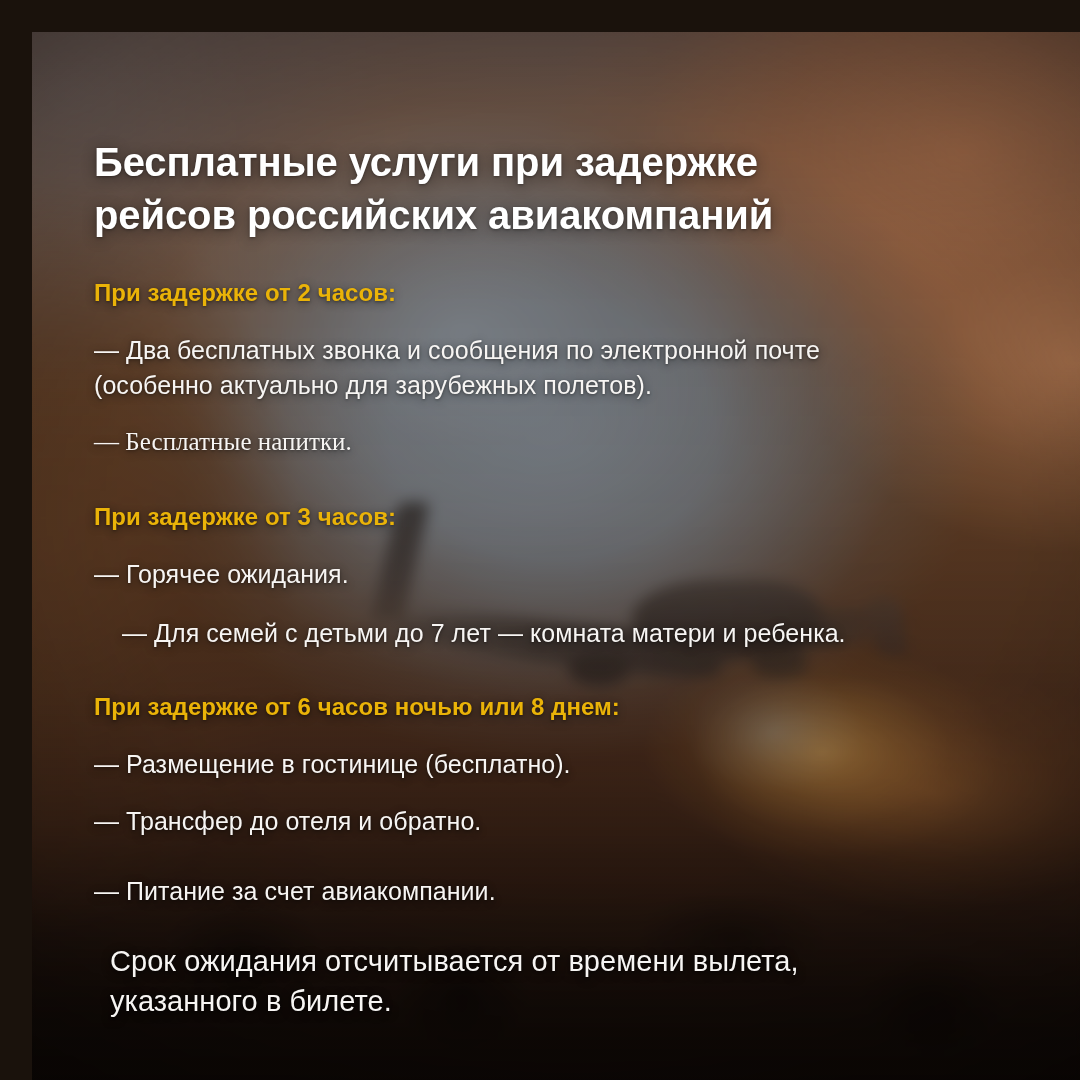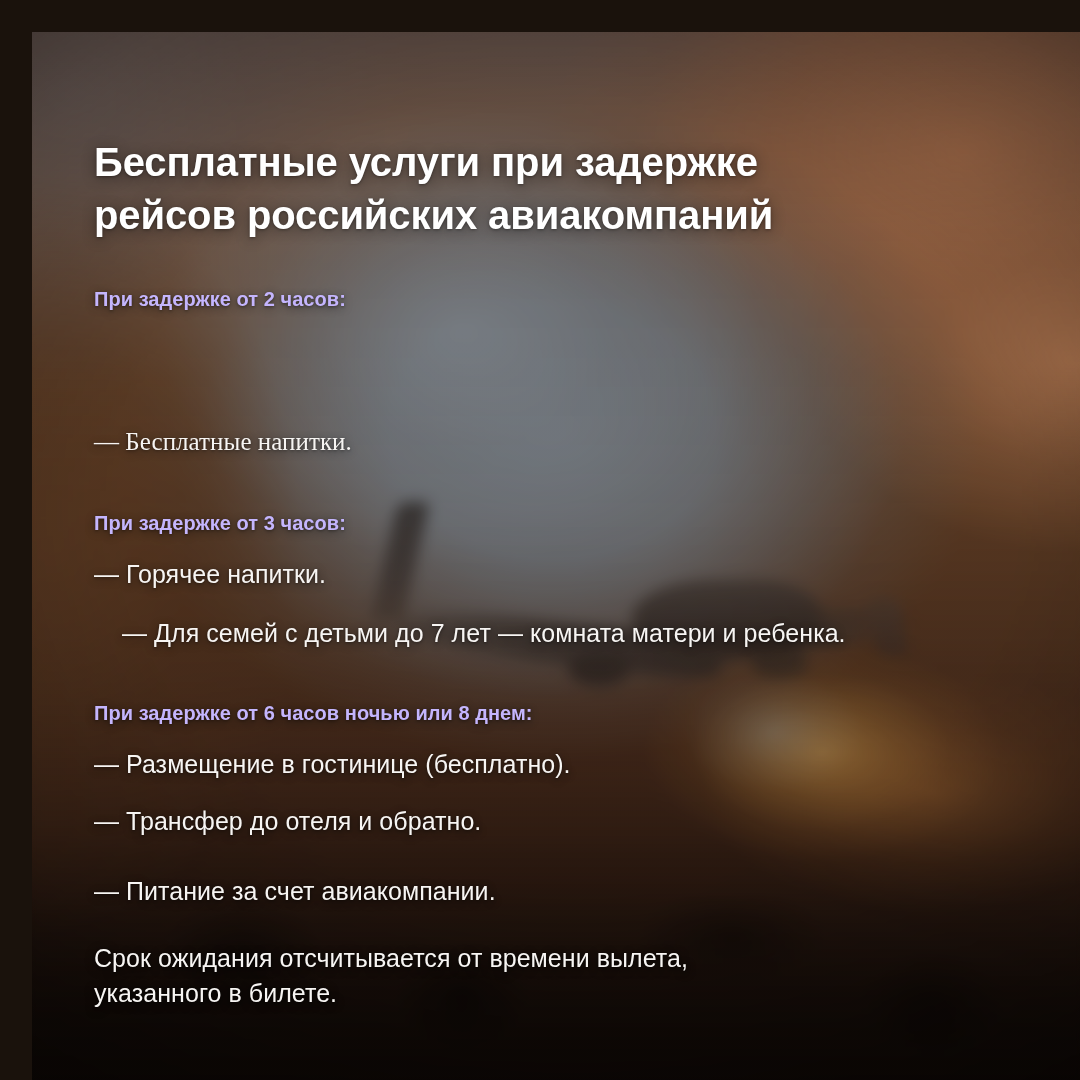--- a/index.html
+++ b/index.html
@@ -232,48 +232,47 @@
     font-weight:700;
     line-height:1.33;
     letter-spacing:-0.1px;
     text-shadow:0 2px 14px rgba(0,0,0,0.42), 0 1px 3px rgba(0,0,0,0.35);
     white-space:pre-line;
   }
 
   .section-head {
     position:absolute;
     left:46px;
-    color:#c4b5fd;
-    font-size:20px;
+    color:#eab308;
+    font-size:24px;
     font-weight:700;
     line-height:1.2;
     letter-spacing:0.05px;
     text-shadow:0 2px 10px rgba(0,0,0,0.45), 0 1px 3px rgba(0,0,0,0.38);
-    margin-top:8px;
   }
 
   .bullet {
     position:absolute;
     left:46px;
     width:960px;
     color:#f7f5f3;
     font-size:25px;
     font-weight:400;
     line-height:1.38;
     letter-spacing:0.05px;
     text-shadow:0 2px 10px rgba(0,0,0,0.45), 0 1px 3px rgba(0,0,0,0.38);
     white-space:pre-line;
   }
 
   .footnote {
     position:absolute;
-    left:46px;
+    left:62px;
     width:900px;
     color:#f7f5f3;
-    font-size:25px;
+    font-size:29px;
     font-weight:400;
     line-height:1.38;
     letter-spacing:0.05px;
     text-shadow:0 2px 10px rgba(0,0,0,0.5), 0 1px 3px rgba(0,0,0,0.4);
     white-space:pre-line;
   }
 
   
   #head-0    { top:231px; }
   #bul-0-0   { top:285px; }
@@ -321,24 +320,26 @@
   <div class="bg-layer bg-softblur"></div>
   <div class="bg-layer bg-vignette"></div>
   <div class="bg-layer bg-scrim"></div>
 
   <div id="content">
 
     <div class="title">Бесплатные услуги при задержке
 рейсов российских авиакомпаний</div>
 
     <div class="section-head" id="head-0">При задержке от 2 часов:</div>
+    <div class="bullet" id="bul-0-0">— Два бесплатных звонка и сообщения по электронной почте
+(особенно актуально для зарубежных полетов).</div>
     <div class="bullet" id="bul-0-1">— Бесплатные напитки.</div>
 
     <div class="section-head" id="head-1">При задержке от 3 часов:</div>
-    <div class="bullet" id="bul-1-0">— Горячее напитки.</div>
+    <div class="bullet" id="bul-1-0">— Горячее ожидания.</div>
     <div class="bullet" id="bul-1-1">— Для семей с детьми до 7 лет — комната матери и ребенка.</div>
 
     <div class="section-head" id="head-2">При задержке от 6 часов ночью или 8 днем:</div>
     <div class="bullet" id="bul-2-0">— Размещение в гостинице (бесплатно).</div>
     <div class="bullet" id="bul-2-1">— Трансфер до отеля и обратно.</div>
     <div class="bullet" id="bul-2-2">— Питание за счет авиакомпании.</div>
 
     <div class="footnote" id="footnote">Срок ожидания отсчитывается от времени вылета,
 указанного в билете.</div>
 

